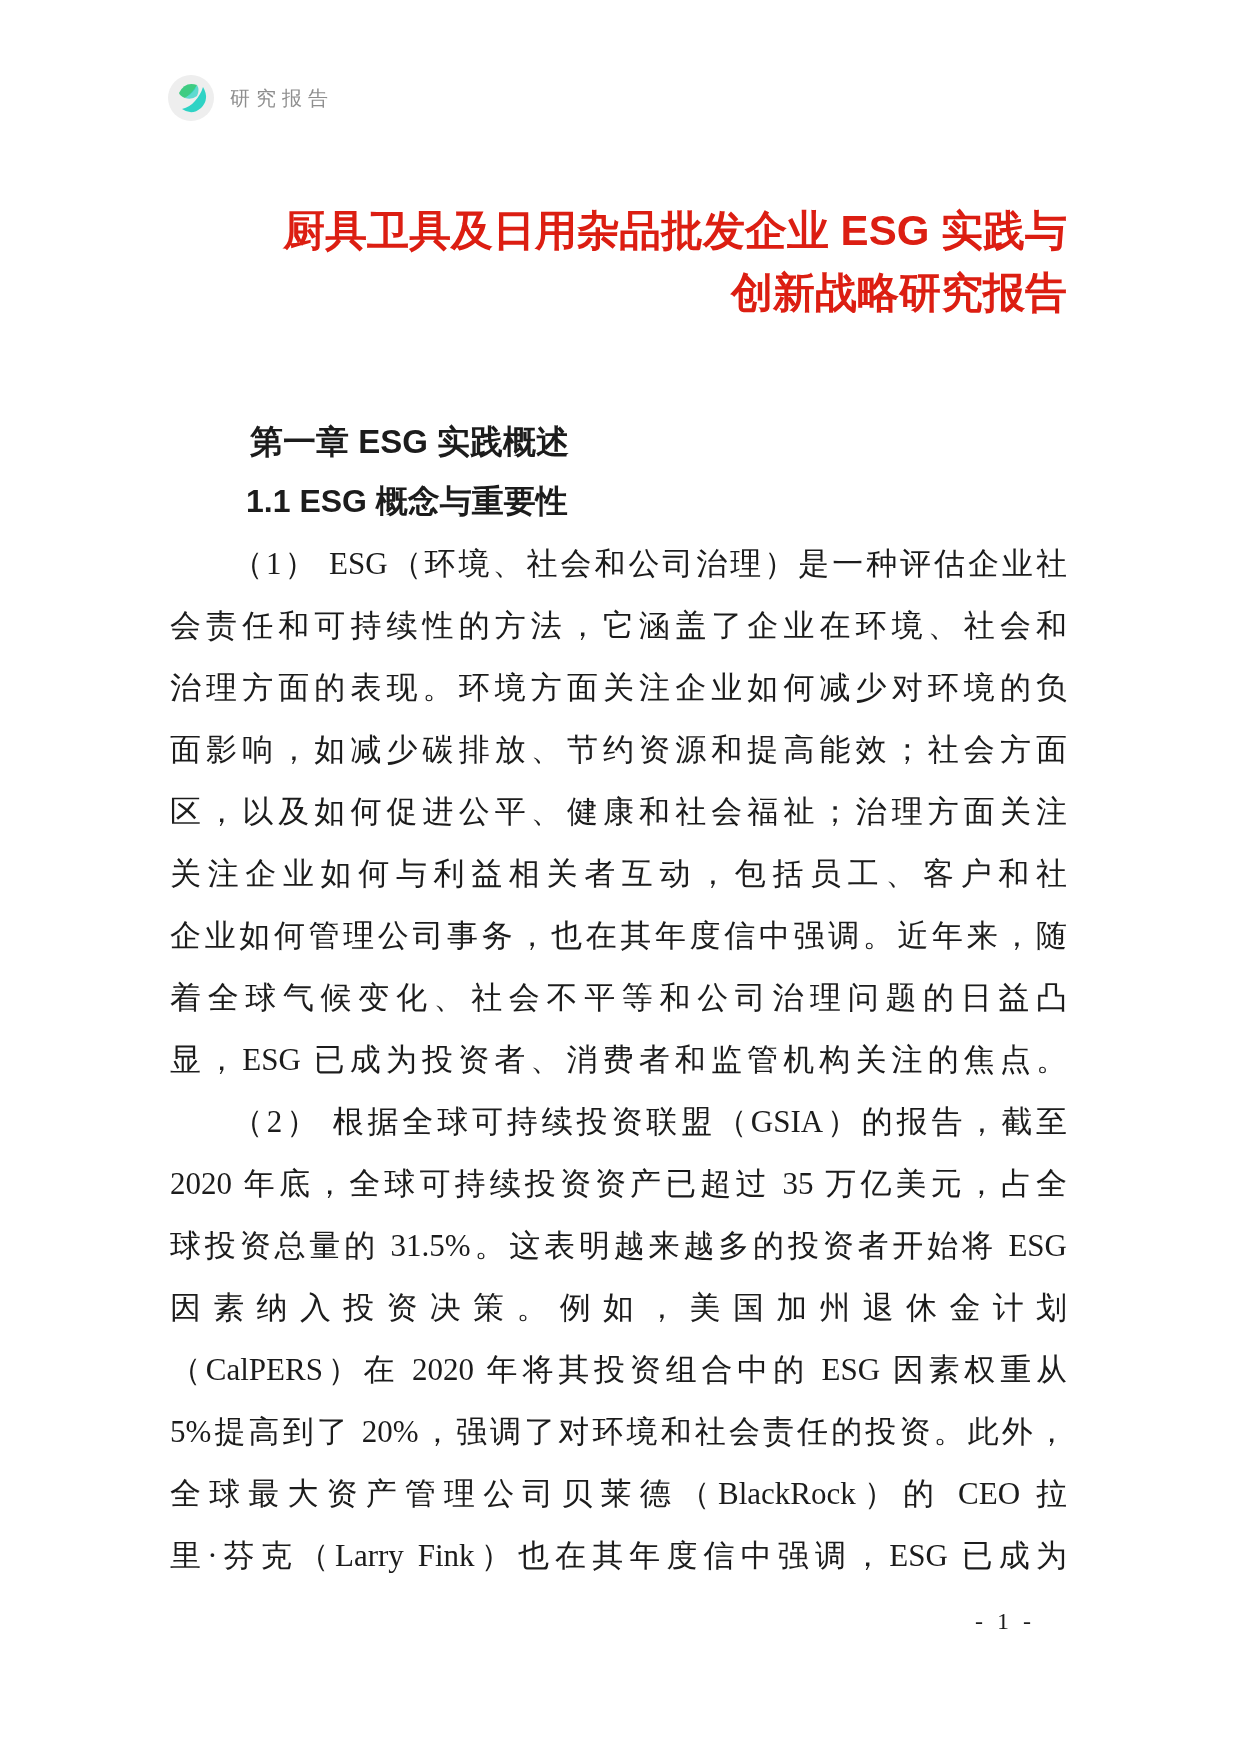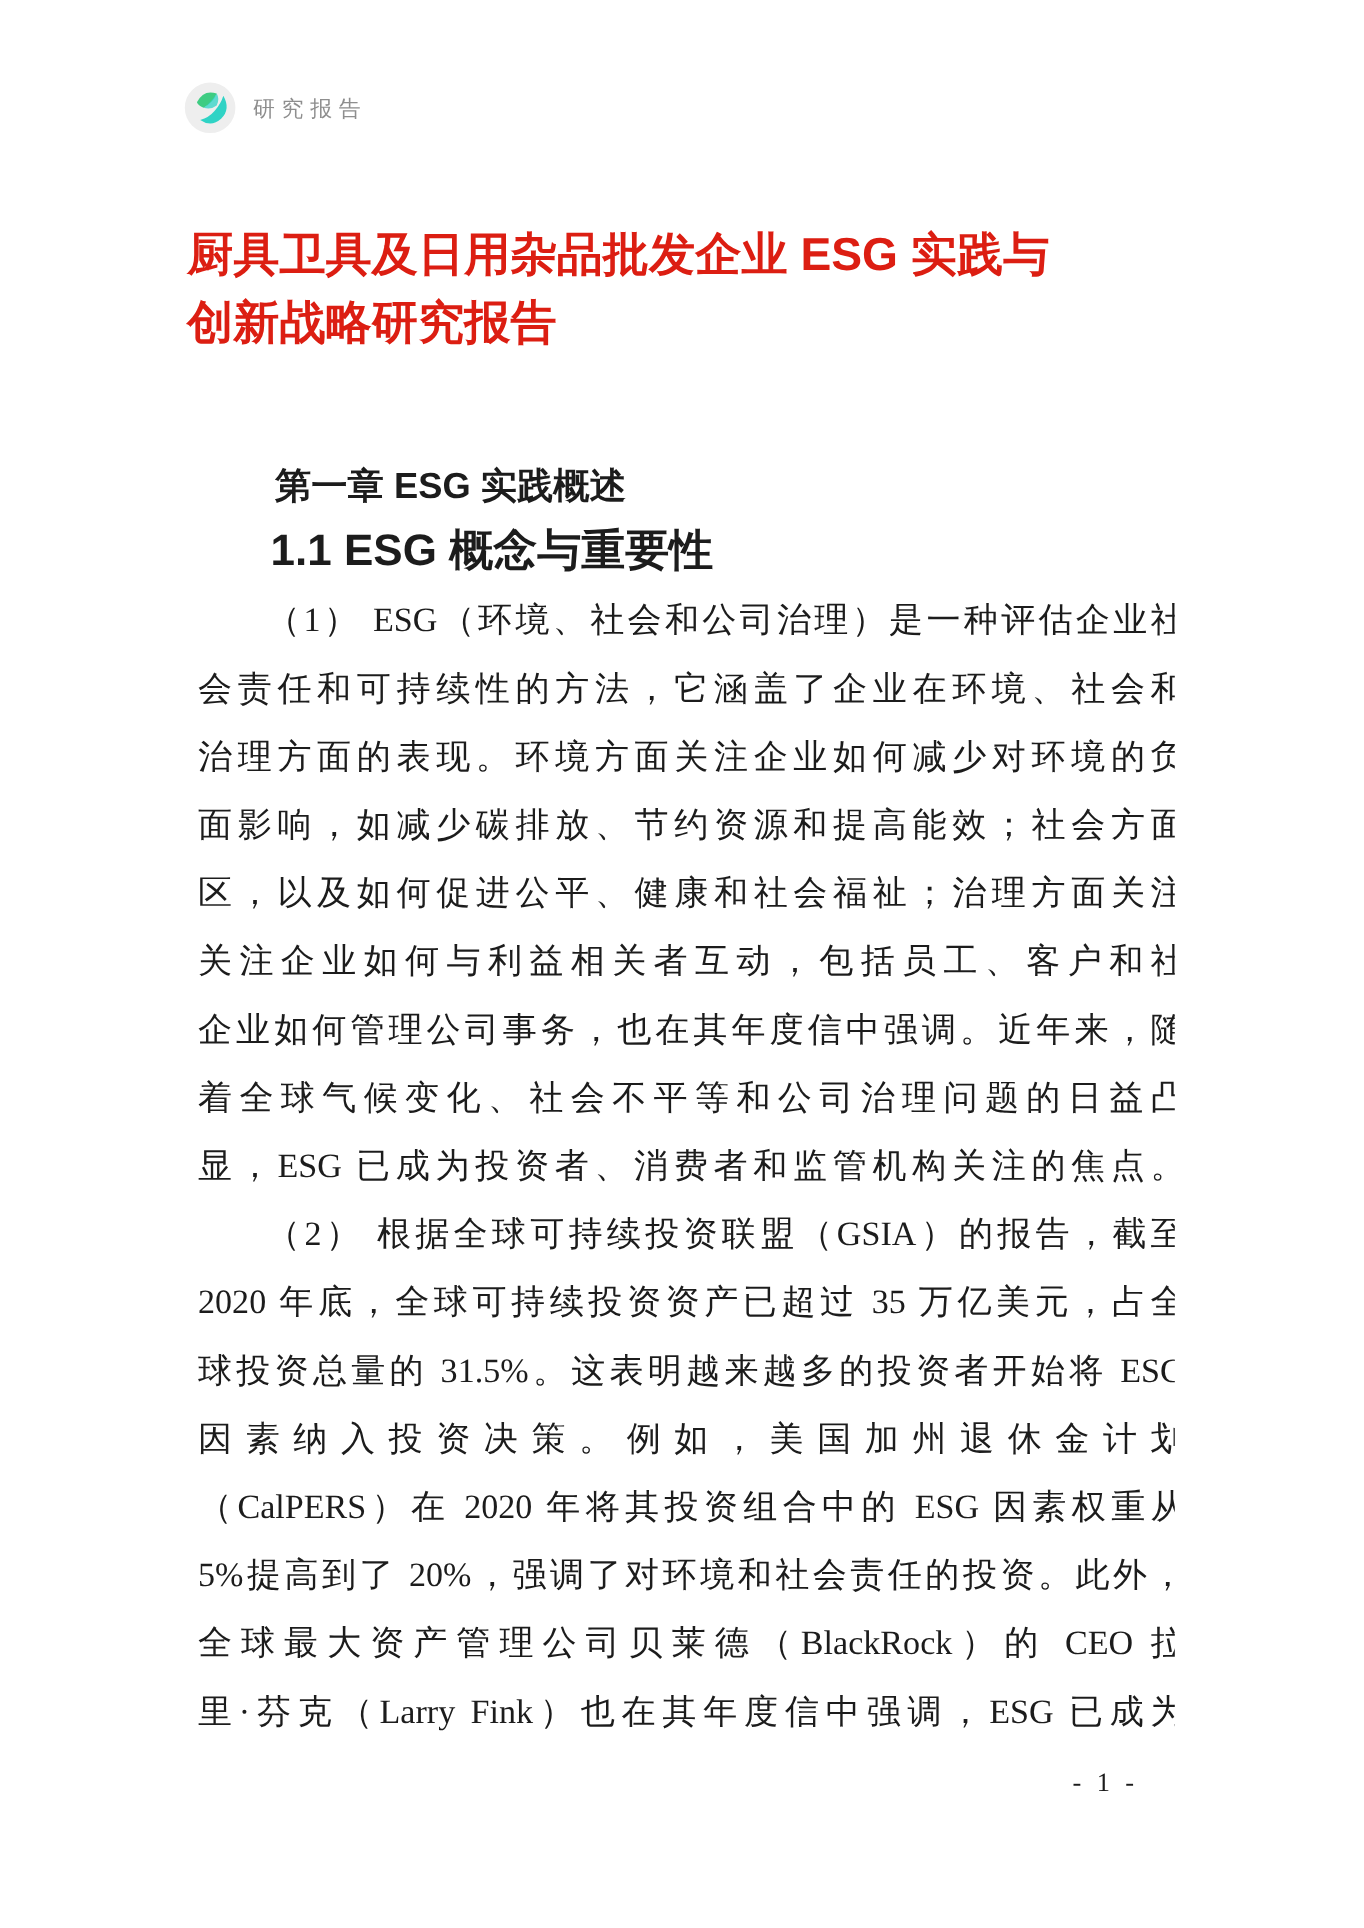--- a/index.html
+++ b/index.html
@@ -38,21 +38,21 @@
     color:var(--brand-gray);
   }
 
   
   .title{
     position:absolute;
     left:170px;
     top:200px;
     width:897px;
     margin:0;
-    text-align:left;
+    text-align:right;
     font-family:"Liberation Sans","DejaVu Sans",sans-serif;
     font-weight:bold;
     font-size:42px;
     line-height:62px;
     color:var(--title-red);
   }
   .title-line{display:block;}
 
   
   .chapter{
@@ -66,29 +66,29 @@
     line-height:44px;
     color:var(--text);
   }
   .subsection{
     position:absolute;
     left:246px;
     top:480px;
     margin:0;
     font-family:"Liberation Sans","DejaVu Sans",sans-serif;
     font-weight:bold;
-    font-size:40px;
+    font-size:32px;
     line-height:42px;
     color:var(--text);
   }
 
   
   .body-text{
     position:absolute;
-    left:180px;
+    left:170px;
     top:533px;
     width:897px;
     font-size:31px;
   }
   .para{margin:0;padding:0;}
   .line{
     display:block;
     height:62px;
     line-height:62px;
     white-space:nowrap;

